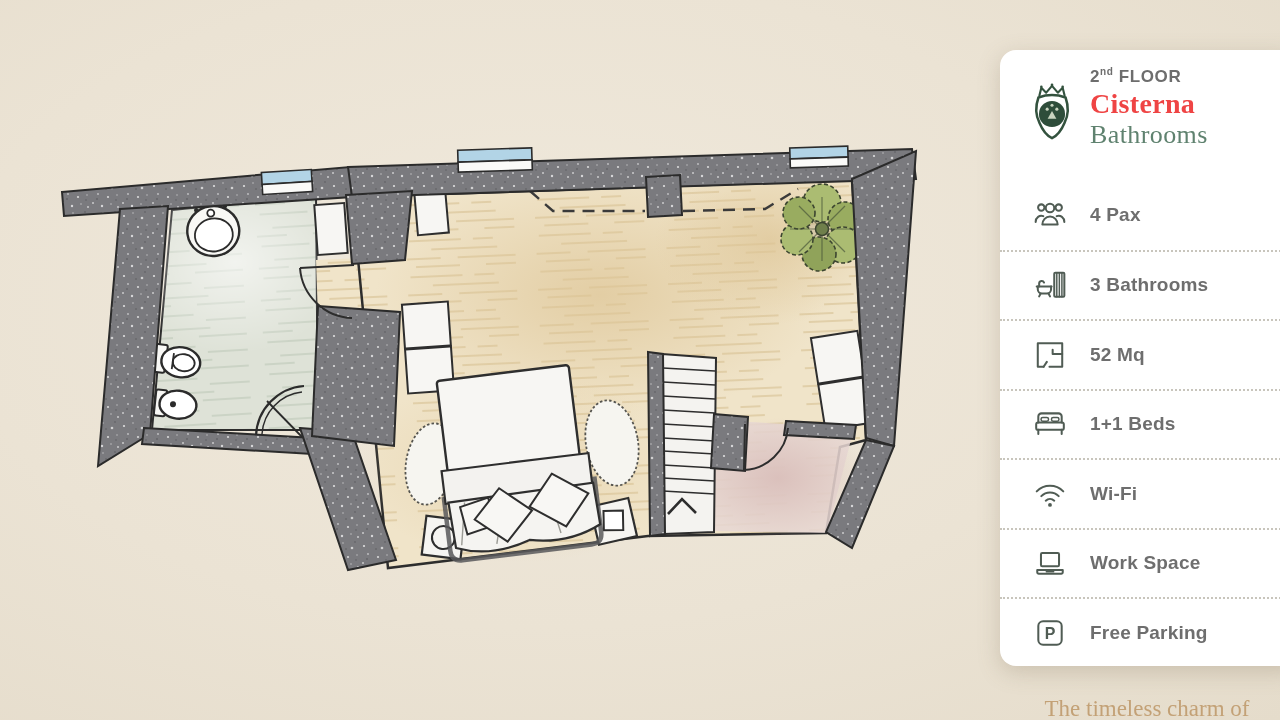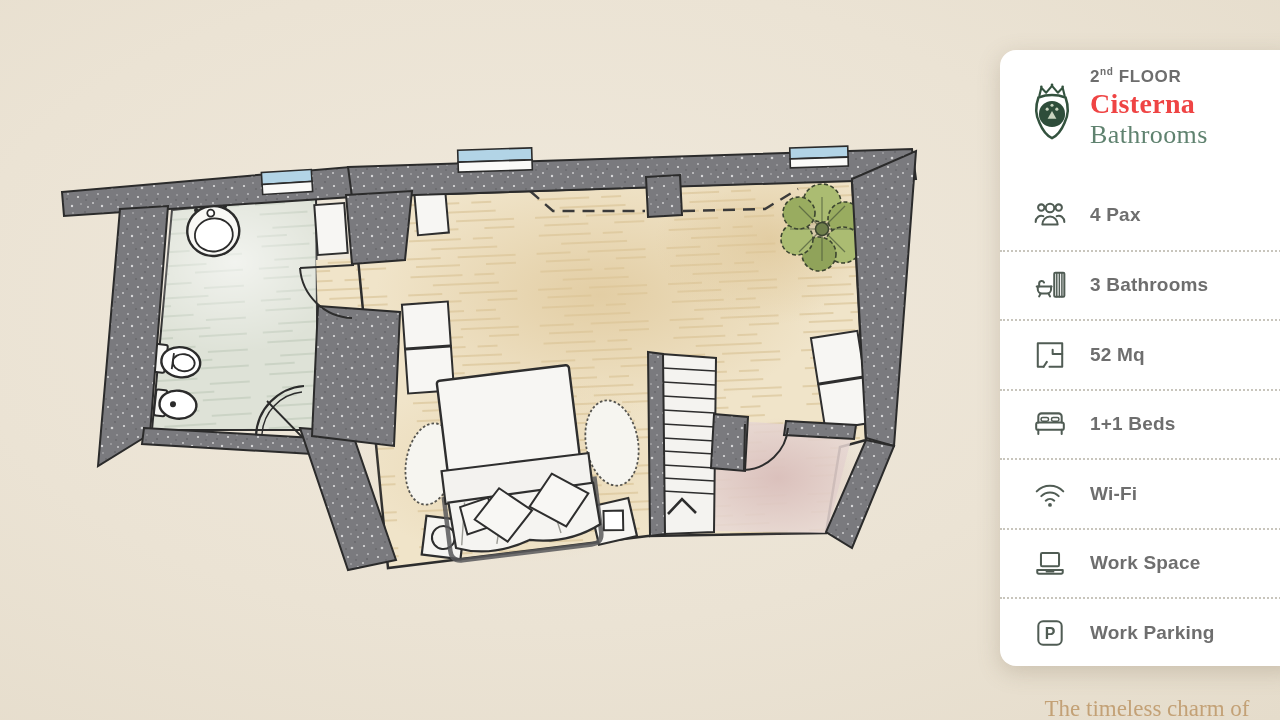--- a/index.html
+++ b/index.html
@@ -318,21 +318,21 @@
         <span class="amenity-label">Work Space</span>
       </div>
 
       <div class="amenity">
         <span class="amenity-icon">
           <svg width="34" height="34" viewBox="0 0 32 32">
             <rect x="5" y="5" width="22" height="22" rx="4.5"></rect>
             <text x="16" y="21.5" text-anchor="middle" font-family="Liberation Sans, sans-serif" font-size="15" font-weight="bold" fill="#505c54" stroke="none">P</text>
           </svg>
           </span>
-        <span class="amenity-label">Work Parking</span>
+        <span class="amenity-label">Free Parking</span>
       </div>
 
     </div>
   </div>
 
   <div class="footer-text">The timeless charm of</div>
 
 </div>
 
 </body></html>

